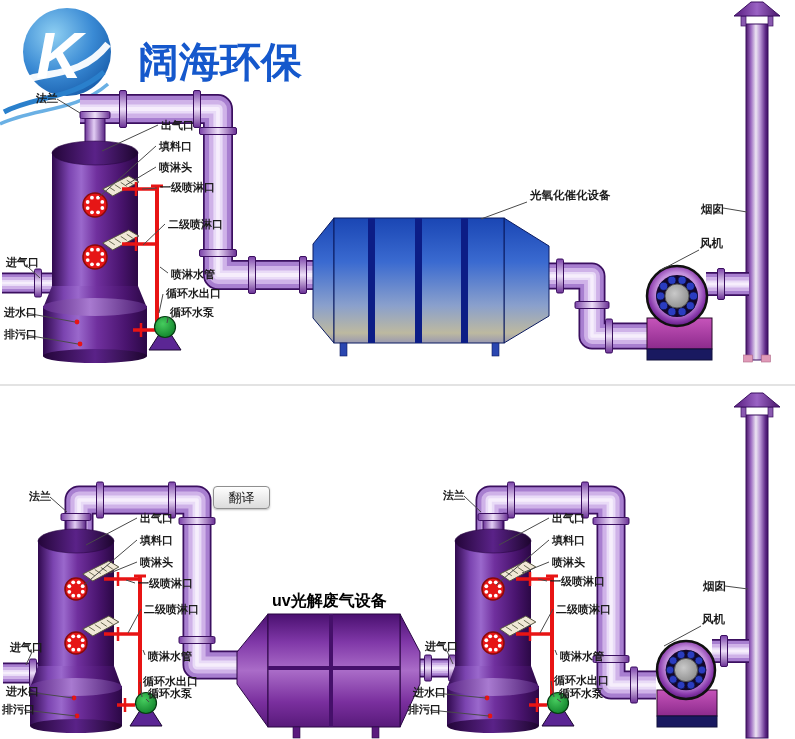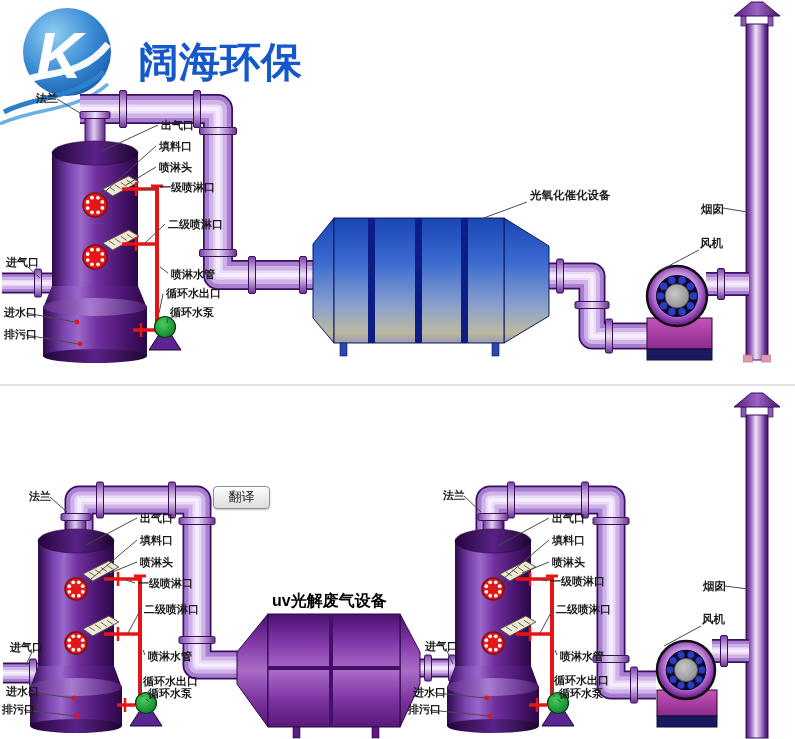--- a/index.html
+++ b/index.html
@@ -3,21 +3,21 @@
 <meta charset="utf-8">
 <style>
   html,body{margin:0;padding:0;background:#fff;}
   #stage{position:relative;width:795px;height:739px;background:#ffffff;overflow:hidden;
          font-family:"Liberation Sans",sans-serif;}
   #scene{position:absolute;left:0;top:0;width:795px;height:739px;}
   #scene text{font-family:"Liberation Sans",sans-serif;}
   #translate-btn{position:absolute;left:213px;top:486px;width:57px;height:23px;z-index:5;
       font-size:13px;line-height:20px;color:#222;padding:0;border:1px solid #8f8f8f;border-radius:4px;
       background:linear-gradient(#fefefe,#dcdcdc);box-shadow:0 1px 2px rgba(0,0,0,.25);cursor:pointer;
-      font-family:Liberation Mono, monospace;}
+      font-family:Liberation Serif, serif;}
 </style>
 </head>
 <body>
 
 <div id="stage">
 <svg id="scene" viewBox="0 0 795 739">
   <defs>
     <linearGradient id="towerGrad" x1="0" y1="0" x2="1" y2="0">
       <stop offset="0" stop-color="#30094e"></stop>
           <stop offset="0.2" stop-color="#7b44b0"></stop>

